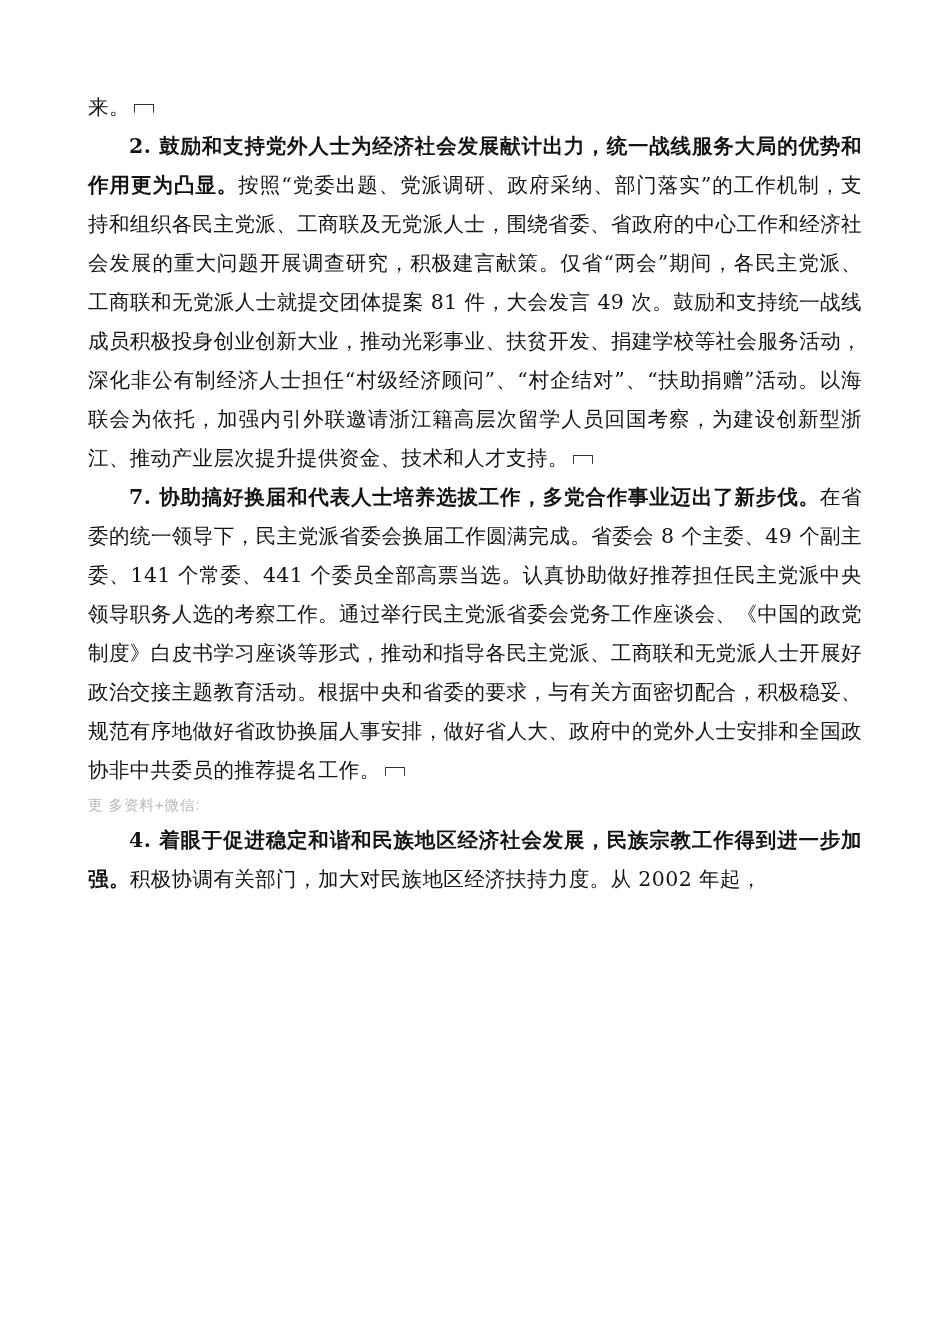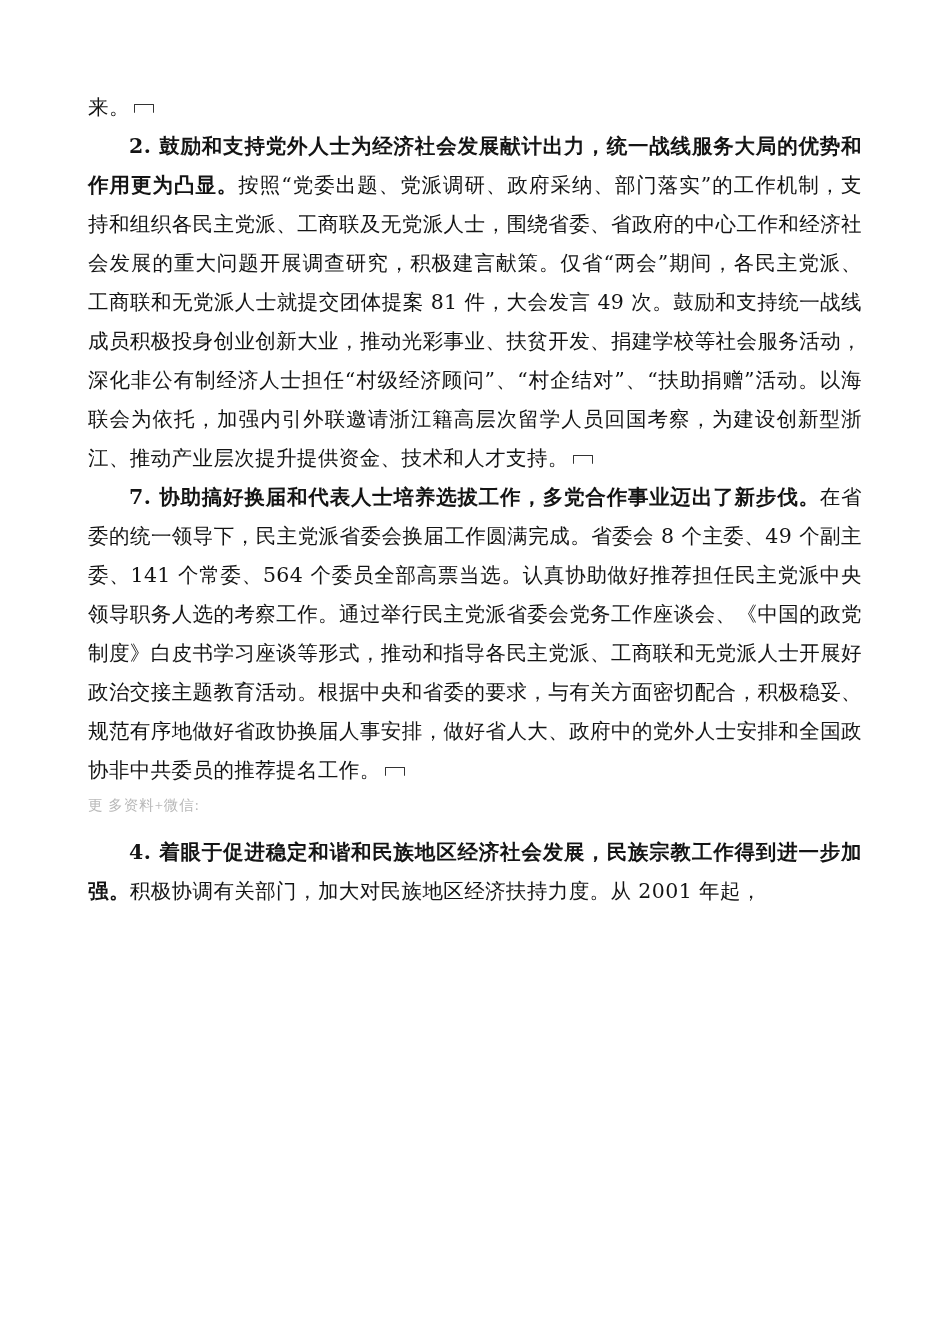--- a/index.html
+++ b/index.html
@@ -32,27 +32,27 @@
   p {
     margin: 0;
   }
   .para-indent {
     text-indent: 2em;
   }
   .lead-bold {
     font-weight: bold;
   }
   .watermark {
-    font-family: Liberation Serif, serif;
+    font-family: Liberation Sans, sans-serif;
     font-size: 14.5px;
     color: #b9b9b9;
     line-height: 26px;
     letter-spacing: 1px;
     margin-top: 2px;
-    margin-bottom: 15px;
+    margin-bottom: 3px;
     text-indent: 0;
   }
   .endmark {
     display: inline-block;
     width: 20px;
     height: 10px;
     margin-left: 4px;
     position: relative;
     vertical-align: 1px;
   }
@@ -77,25 +77,25 @@
 
     <p>
       <span>来。</span><span class="endmark"></span>
     </p>
 
     <p class="para-indent">
       <span class="lead-bold">2. 鼓励和支持党外人士为经济社会发展献计出力，统一战线服务大局的优势和作用更为凸显。</span><span>按照“党委出题、党派调研、政府采纳、部门落实”的工作机制，支持和组织各民主党派、工商联及无党派人士，围绕省委、省政府的中心工作和经济社会发展的重大问题开展调查研究，积极建言献策。仅省“两会”期间，各民主党派、工商联和无党派人士就提交团体提案 81 件，大会发言 49 次。鼓励和支持统一战线成员积极投身创业创新大业，推动光彩事业、扶贫开发、捐建学校等社会服务活动，深化非公有制经济人士担任“村级经济顾问”、“村企结对”、“扶助捐赠”活动。以海联会为依托，加强内引外联邀请浙江籍高层次留学人员回国考察，为建设创新型浙江、推动产业层次提升提供资金、技术和人才支持。</span><span class="endmark"></span>
     </p>
 
     <p class="para-indent">
-      <span class="lead-bold">7. 协助搞好换届和代表人士培养选拔工作，多党合作事业迈出了新步伐。</span><span>在省委的统一领导下，民主党派省委会换届工作圆满完成。省委会 8 个主委、49 个副主委、141 个常委、564 个委员全部高票当选。认真协助做好推荐担任民主党派中央领导职务人选的考察工作。通过举行民主党派省委会党务工作座谈会、《中国的政党制度》白皮书学习座谈等形式，推动和指导各民主党派、工商联和无党派人士开展好政治交接主题教育活动。根据中央和省委的要求，与有关方面密切配合，积极稳妥、规范有序地做好省政协换届人事安排，做好省人大、政府中的党外人士安排和全国政协非中共委员的推荐提名工作。</span><span class="endmark"></span>
+      <span class="lead-bold">7. 协助搞好换届和代表人士培养选拔工作，多党合作事业迈出了新步伐。</span><span>在省委的统一领导下，民主党派省委会换届工作圆满完成。省委会 8 个主委、49 个副主委、141 个常委、441 个委员全部高票当选。认真协助做好推荐担任民主党派中央领导职务人选的考察工作。通过举行民主党派省委会党务工作座谈会、《中国的政党制度》白皮书学习座谈等形式，推动和指导各民主党派、工商联和无党派人士开展好政治交接主题教育活动。根据中央和省委的要求，与有关方面密切配合，积极稳妥、规范有序地做好省政协换届人事安排，做好省人大、政府中的党外人士安排和全国政协非中共委员的推荐提名工作。</span><span class="endmark"></span>
     </p>
 
 
     <p class="watermark">更 多资料+微信:</p>
 
 
     <p class="para-indent">
-      <span class="lead-bold">4. 着眼于促进稳定和谐和民族地区经济社会发展，民族宗教工作得到进一步加强。</span><span>积极协调有关部门，加大对民族地区经济扶持力度。从 2001 年起，</span>
+      <span class="lead-bold">4. 着眼于促进稳定和谐和民族地区经济社会发展，民族宗教工作得到进一步加强。</span><span>积极协调有关部门，加大对民族地区经济扶持力度。从 2002 年起，</span>
     </p>
 
   </div>
 </div>
 
 </body></html>

